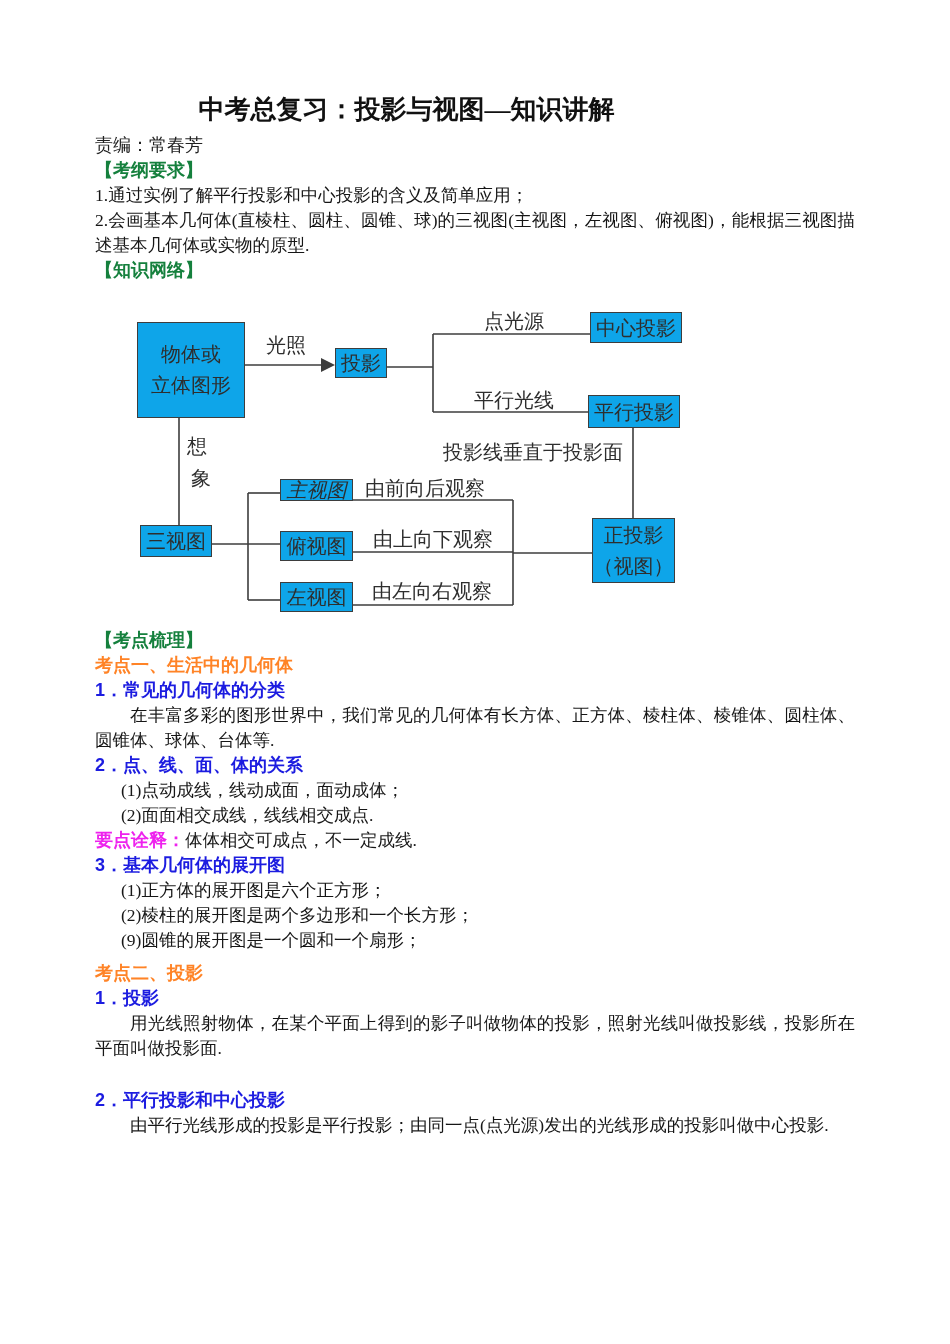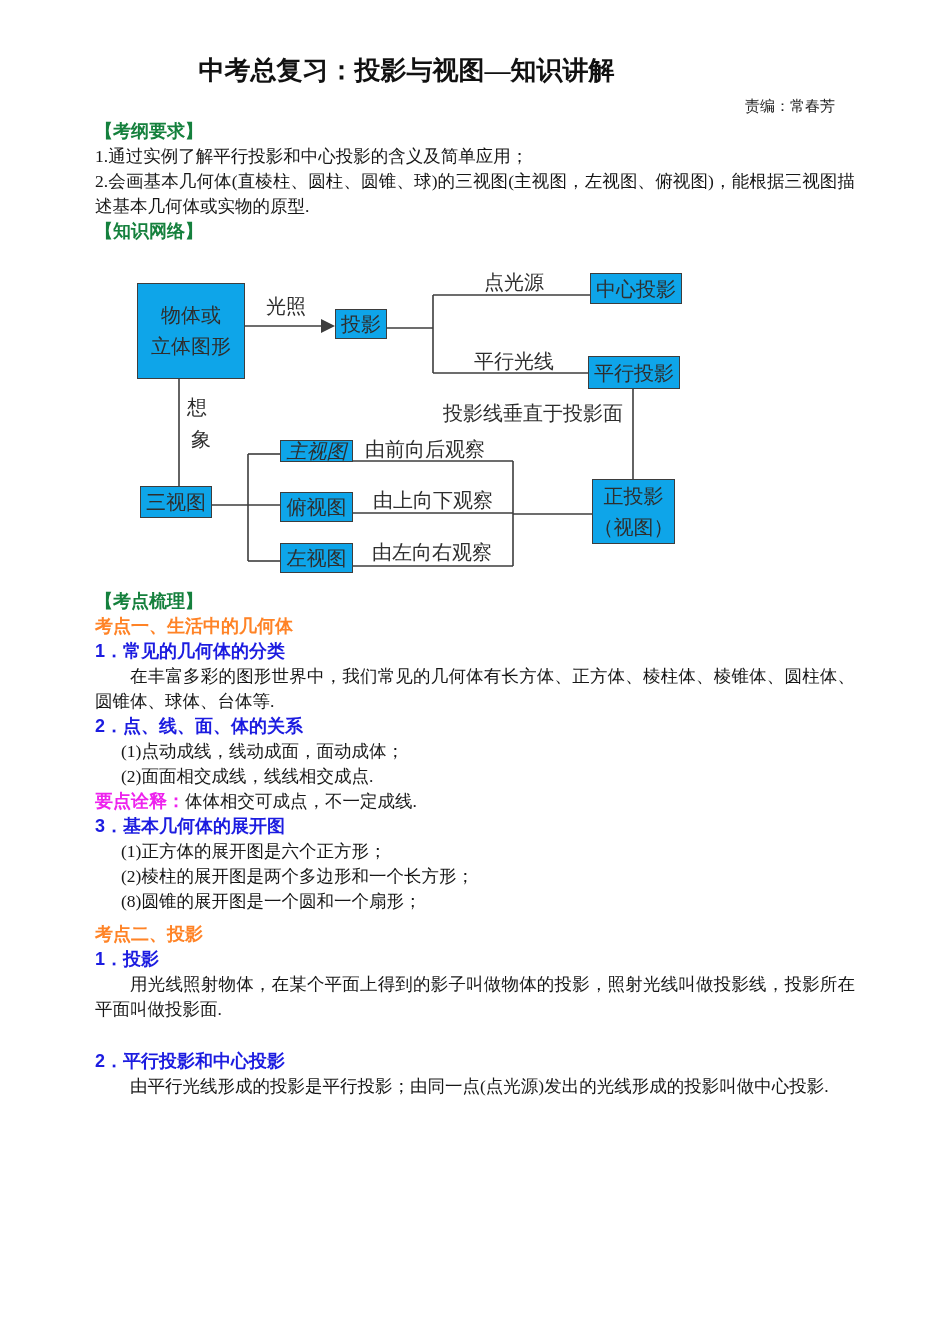--- a/index.html
+++ b/index.html
@@ -2,28 +2,28 @@
 <html><head>
 <meta charset="utf-8">
 <style>
   * { box-sizing: border-box; }
   html, body { margin: 0; padding: 0; }
   body {
     width: 950px; height: 1344px; overflow: hidden;
     background: #ffffff; color: #161616;
     font-family: "Liberation Serif", "DejaVu Serif", serif;
   }
-  .page { padding: 54px 95px 0 95px; }
+  .page { padding: 93px 95px 0 95px; }
 
   .doc-title {
     font-size: 26px; line-height: 33px; font-weight: bold;
     text-align: center; margin: 0 137px 0 0; color: #111;
   }
   .byline {
-    font-size: 15px; line-height: 26px; text-align: right;
+    font-size: 18px; line-height: 26px; text-align: left;
     margin: 6px 20px 0 0; color: #222;
   }
   .sec-label {
     font-family: Liberation Serif, serif;
     font-size: 18px; line-height: 25px; font-weight: bold; color: #15803d;
   }
   p.body { margin: 0; font-size: 17.5px; line-height: 25px; text-align: justify; }
   p.indent { text-indent: 2em; }
   p.item { margin: 0; font-size: 17.5px; line-height: 25px; padding-left: 26px; }
 
@@ -137,21 +137,21 @@
 
   <div class="sub-heading">2．点、线、面、体的关系</div>
   <p class="item">(1)点动成线，线动成面，面动成体；</p>
   <p class="item">(2)面面相交成线，线线相交成点.</p>
 
   <p class="note-line"><span class="note-label">要点诠释：</span><span>体体相交可成点，不一定成线.</span></p>
 
   <div class="sub-heading">3．基本几何体的展开图</div>
   <p class="item">(1)正方体的展开图是六个正方形；</p>
   <p class="item">(2)棱柱的展开图是两个多边形和一个长方形；</p>
-  <p class="item">(8)圆锥的展开图是一个圆和一个扇形；</p>
+  <p class="item">(9)圆锥的展开图是一个圆和一个扇形；</p>
 
   <div class="topic-heading mt-topic2">考点二、投影</div>
 
   <div class="sub-heading">1．投影</div>
   <p class="body indent">用光线照射物体，在某个平面上得到的影子叫做物体的投影，照射光线叫做投影线，投影所在平面叫做投影面.</p>
 
   <div class="sub-heading mt-sub2">2．平行投影和中心投影</div>
   <p class="body indent">由平行光线形成的投影是平行投影；由同一点(点光源)发出的光线形成的投影叫做中心投影.</p>
 
 </div>

